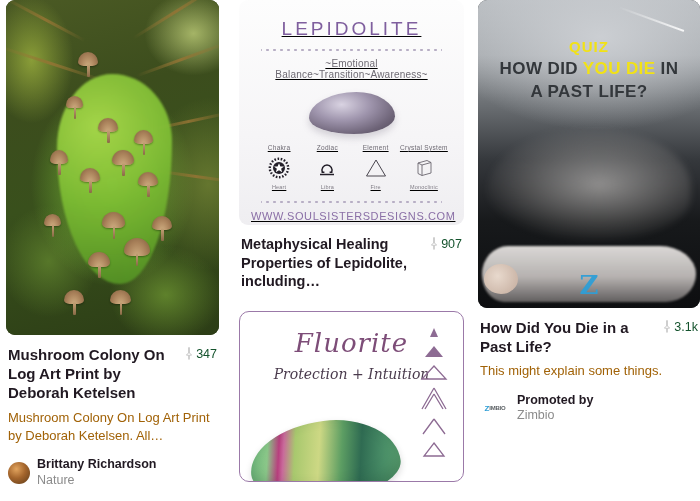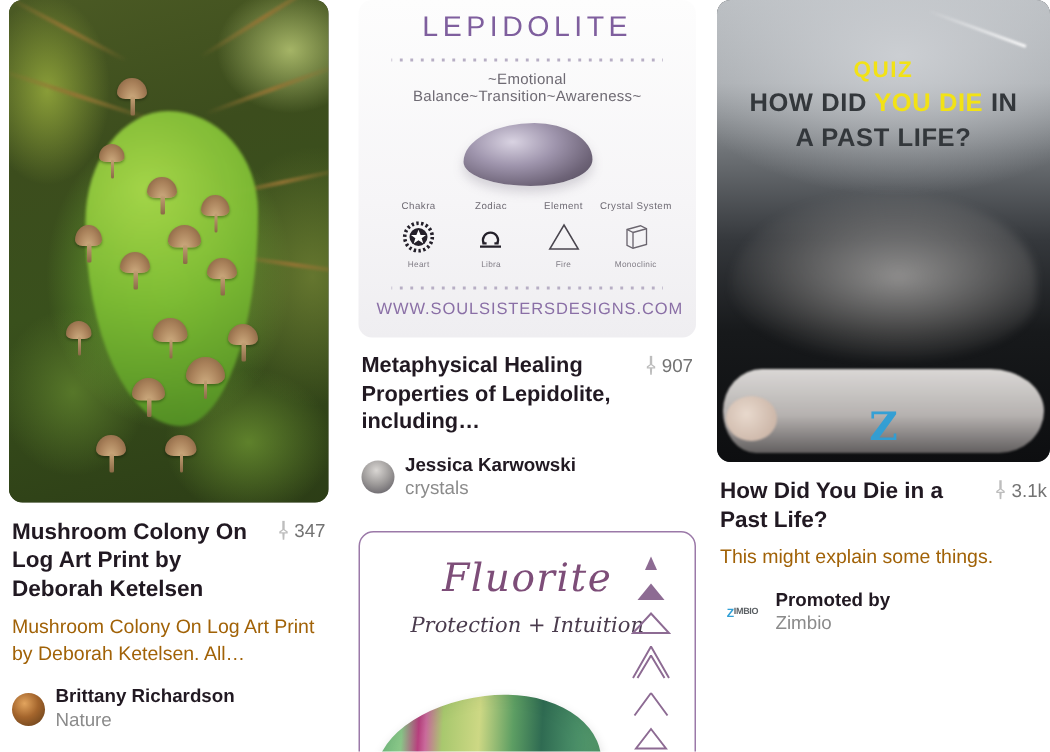--- a/index.html
+++ b/index.html
@@ -70,22 +70,23 @@
     left: 46%; top: 85%;
     width: 2.5px; height: 13px;
     background: linear-gradient(180deg,#c5a276,#8a6a46);
     border-radius: 1px;
   }
 
   
   .lepi {
     height: 225px;
     background: linear-gradient(180deg,#fdfdfd 0%,#f6f5f7 60%,#efeef1 100%);
-    padding: 4px 12px 8px;
+    padding: 14px 12px 8px;
     text-align: center;
+    text-decoration: underline;
   }
   .lepi-title {
     font-size: 19px; letter-spacing: 3px; color: #7f5f9e;
     font-weight: 400; margin-top: 4px;
   }
   .dotline {
     height: 6px; margin: 7px 10px 5px;
     background-image: radial-gradient(circle, #b7aec4 1.1px, transparent 1.2px);
     background-size: 7px 6px;
     background-repeat: repeat-x;
@@ -202,21 +203,21 @@
   .meta { padding: 10px 2px 0; }
   .row-title { display: flex; align-items: flex-start; }
   .title {
     flex: 1;
     font-size: 15px; font-weight: bold; color: #211922;
     line-height: 1.28; padding-right: 6px;
   }
   .title.sm { font-size: 14.5px; }
   .repins {
     display: flex; gap: 3px;
-    color: #737373; font-size: 12.5px; white-space: nowrap;
+    color: #14532d; font-size: 12.5px; white-space: nowrap;
     padding-top: 2px;
   }
   .pin-ico { width: 8px; height: 13px; display: block; }
   .desc {
     font-size: 13px; color: #a16207; line-height: 1.42;
     margin-top: 6px;
   }
   .user { display: flex; align-items: center; gap: 7px; margin-top: 12px; }
   .avatar {
     width: 22px; height: 22px; border-radius: 50%;
@@ -355,27 +356,20 @@
       <div class="meta">
         <div class="row-title">
           <div class="title sm">Metaphysical Healing Properties of Lepidolite, including…</div>
           <div class="repins">
             <svg class="pin-ico" viewBox="0 0 8 13">
               <path d="M3.6 0.6 L4.4 0.6 L4.4 6.2 L6.4 7.6 L6.4 8.2 L4.4 8.2 L4.15 12.4 L3.85 12.4 L3.6 8.2 L1.6 8.2 L1.6 7.6 L3.6 6.2 Z" fill="none" stroke="#bdbdbd" stroke-width="0.8"></path>
             </svg>
             <span>907</span>
           </div>
         </div>
-        <div class="user">
-          <div class="avatar av-jessica"></div>
-          <div class="user-names">
-            <div class="uname">Jessica Karwowski</div>
-            <div class="uboard">crystals</div>
-          </div>
-        </div>
       </div>
     </div>
 
     <div class="pin" style="margin-top:20px;">
       <div class="img fluorite">
         <div class="flu-title">Fluorite</div>
         <div class="flu-sub">Protection + Intuition</div>
         <div class="tri-col">
           <svg width="18" height="14" viewBox="0 0 18 14">
             <path d="M9 2 L13 11 L5 11 Z" fill="#8d6b93"></path>

